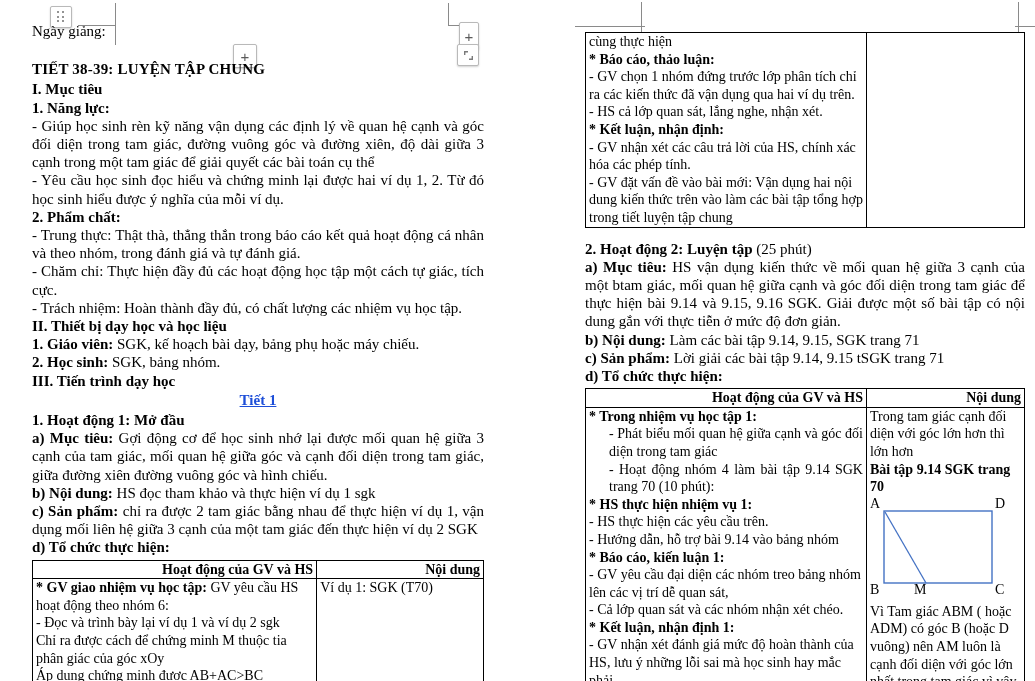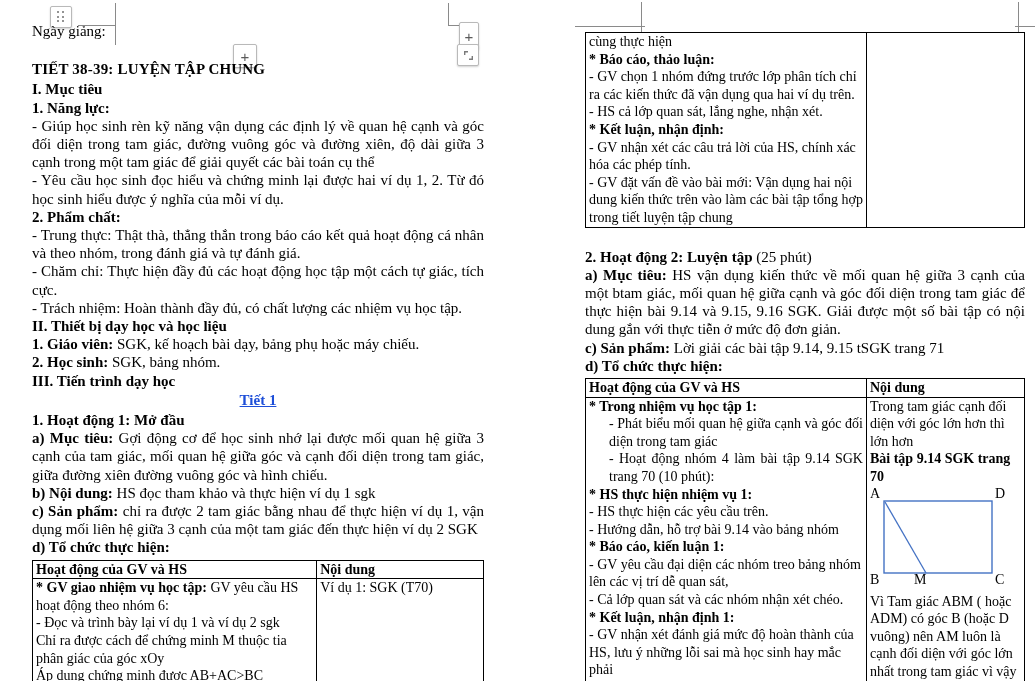--- a/index.html
+++ b/index.html
@@ -98,21 +98,21 @@
   }
   table.doc-table td, table.doc-table th {
     border: 1px solid #000000;
     vertical-align: top;
     padding: 0px 3px 0 3px;
     font-size: 14px;
     line-height: 17.6px;
     font-weight: normal;
   }
   table.doc-table th {
-    text-align: left;
+    text-align: right;
     font-weight: bold;
     padding-top: 0px;
   }
   .cell-lines > div { white-space: normal; }
   .just { text-align: justify; margin-left: 20px; }
 
   
   #table-left col.c1 { width: 63%; }
   #table-left col.c2 { width: 37%; }
   
@@ -282,23 +282,24 @@
             <div><span>- HS cả lớp quan sát, lắng nghe, nhận xét.</span></div>
             <div><span class="b">* Kết luận, nhận định:</span></div>
             <div><span>- GV nhận xét các câu trả lời của HS, chính xác hóa các phép tính.</span></div>
             <div><span>- GV đặt vấn đề vào bài mới: Vận dụng hai nội dung kiến thức trên vào làm các bài tập tổng hợp trong tiết luyện tập chung</span></div>
           </td>
           <td></td>
         </tr>
       </tbody>
     </table>
 
-    <p style="margin-top:20px;"><span class="b">2. Hoạt động 2: Luyện tập</span><span> (25 phút)</span></p>
+    <p style="margin-top:12px;"><span class="b">2. Hoạt động 2: Luyện tập</span><span> (25 phút)</span></p>
 
     <p class="indent-just"><span class="b">a) Mục tiêu:</span><span> HS vận dụng kiến thức về mối quan hệ giữa 3 cạnh của một btam giác, mối quan hệ giữa cạnh và góc đối diện trong tam giác để thực hiện bài 9.14 và 9.15, 9.16 SGK. Giải được một số bài tập có nội dung gắn với thực tiễn ở mức độ đơn giản.</span></p>
+    <p class="indent-just"><span class="b">b) Nội dung:</span><span> Làm các bài tập 9.14, 9.15, SGK trang 71</span></p>
     <p class="indent-just"><span class="b">c) Sản phẩm:</span><span> Lời giải các bài tập 9.14, 9.15 tSGK trang 71</span></p>
     <p class="b">d) Tổ chức thực hiện:</p>
 
     <table class="doc-table" id="table-right-bottom">
       <colgroup>
           <col class="c1">
           <col class="c2">
         </colgroup>
       <thead>
         <tr>

